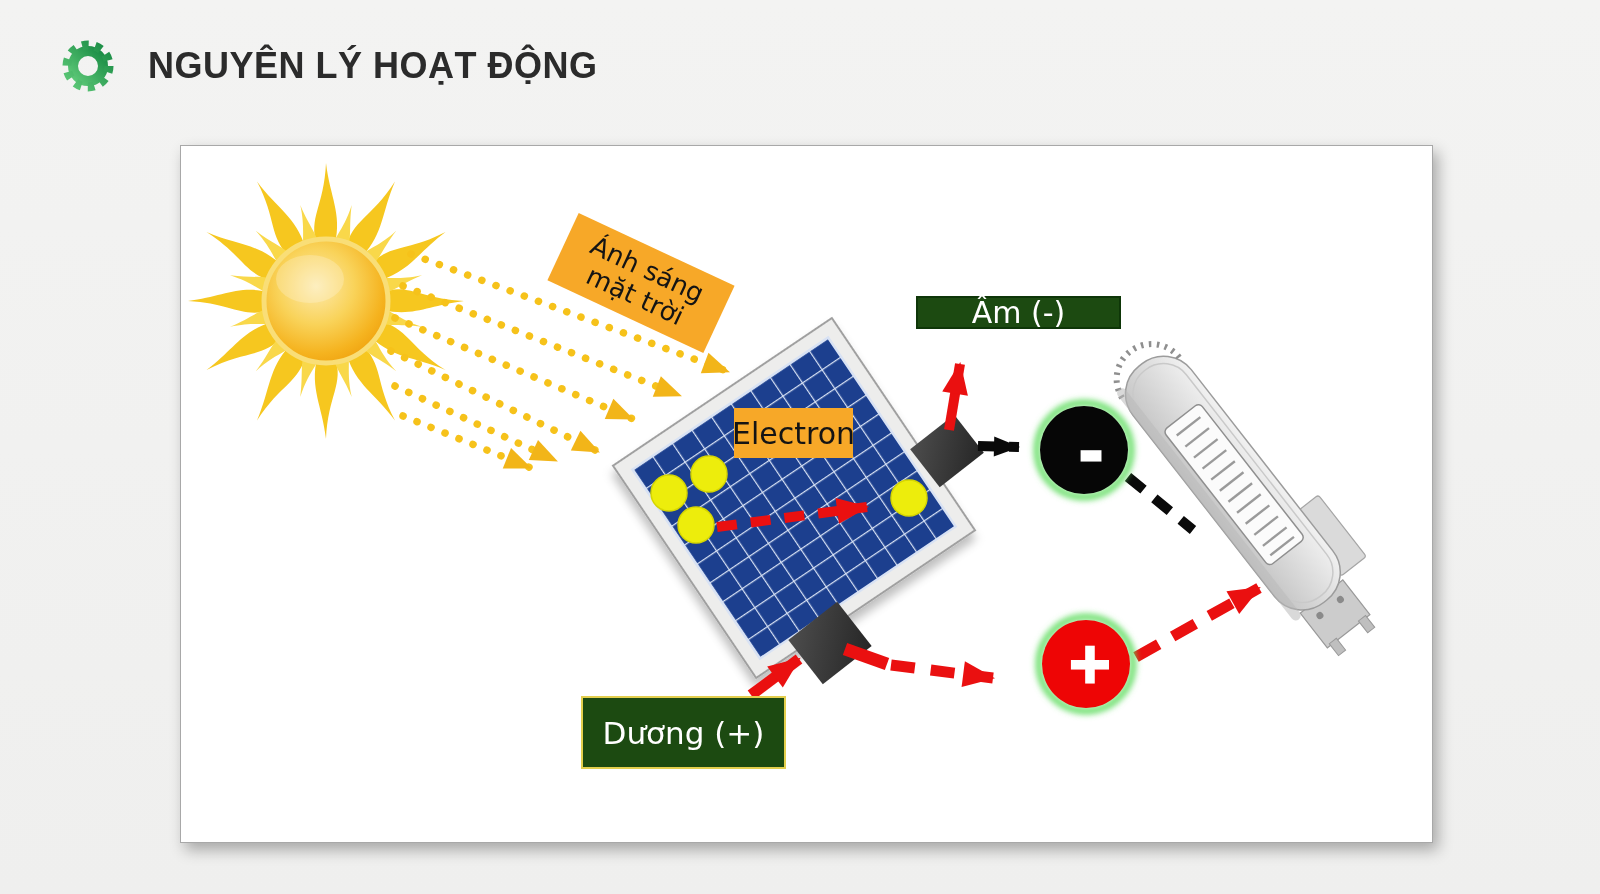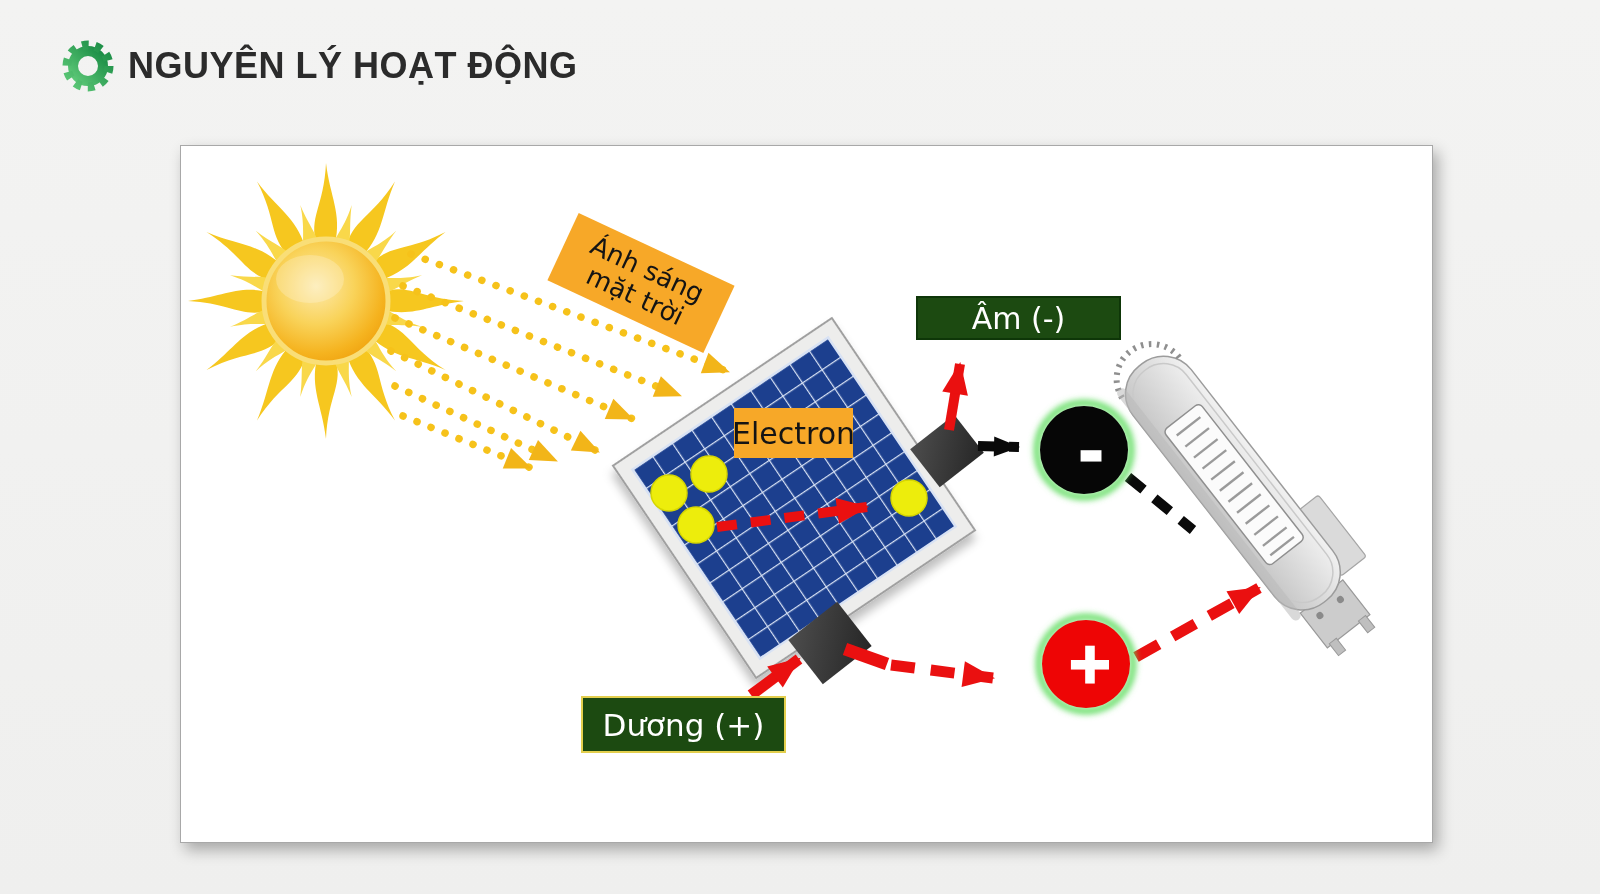--- a/index.html
+++ b/index.html
@@ -1,39 +1,39 @@
 <!DOCTYPE html>
 <html><head>
 <meta charset="utf-8">
 <style>
   * { margin:0; padding:0; box-sizing:border-box; }
   html,body { width:1600px; height:894px; overflow:hidden;
     background:linear-gradient(180deg,#f3f3f2 0%,#efefee 100%);
     font-family:"Liberation Sans", sans-serif; }
 
   .page-header{ position:absolute; left:62px; top:40px; display:flex; align-items:center; gap:14px; }
-  .page-header h1{ font-size:36px; font-weight:800; color:#2b2b2b; letter-spacing:.5px; }
+  .page-header h1{ font-size:36px; font-weight:800; color:#2b2b2b; letter-spacing:.5px;margin-left:20px; }
 
   .canvas{ position:absolute; left:180px; top:145px; width:1253px; height:698px;
     background:#ffffff; border:1px solid #a8a8a8;
     box-shadow:5px 7px 14px rgba(0,0,0,.30); }
 
   .canvas svg{ position:absolute; left:0; top:0; }
 
   .lab{ position:absolute; display:flex; align-items:center; justify-content:center;
     text-align:center; font-family:"DejaVu Sans", sans-serif; }
   .lab-orange{ background:#f7a828; color:#141414; }
   .lab-green{ background:#1c4a11; color:#ffffff; }
 
   .lab-sunlight{ left:374px; top:100px; width:172px; height:74px;
     transform:rotate(25deg); font-size:26px; line-height:1.12; flex-direction:column; }
   .lab-electron{ left:553px; top:262px; width:119px; height:50px; font-size:30px; }
-  .lab-negative{ left:735px; top:150px; width:205px; height:44px; font-size:30px;
+  .lab-negative{ left:735px; top:150px; width:205px; height:33px; font-size:30px;
     border:2px solid #0e3608; }
-  .lab-positive{ left:400px; top:550px; width:205px; height:57px; font-size:31px;
+  .lab-positive{ left:400px; top:550px; width:205px; height:73px; font-size:31px;
     border:2px solid #e3cf4e; }
 </style>
 </head>
 <body>
 
 <div class="page-header">
   <svg width="52" height="52" viewBox="0 0 52 52">
     <defs>
       <linearGradient id="gearGrad" x1="0" y1="1" x2="1" y2="0">
         <stop offset="0" stop-color="#5fca79"></stop>

